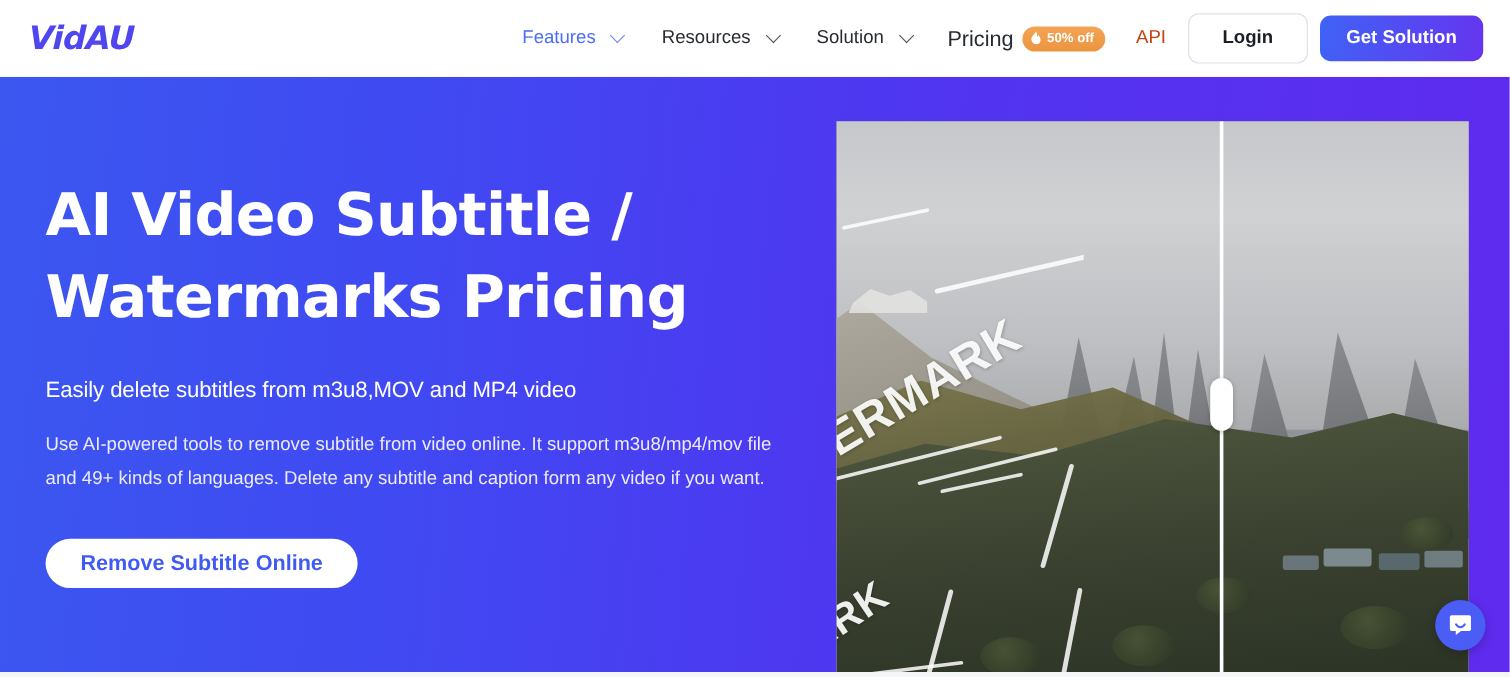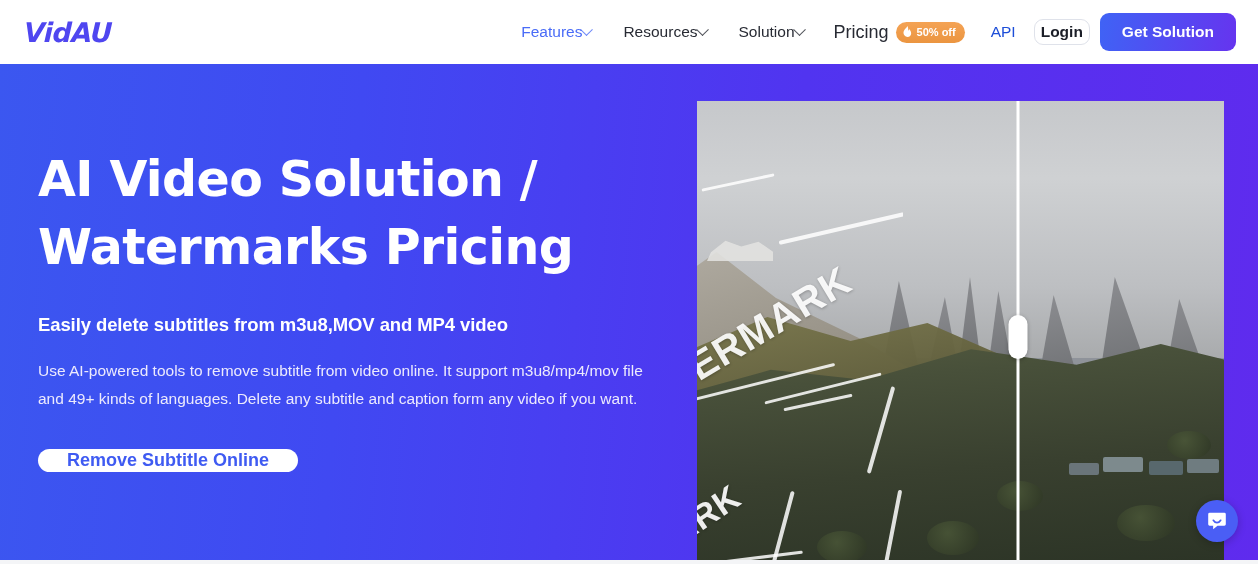--- a/index.html
+++ b/index.html
@@ -49,46 +49,46 @@
   .logo {
     font-size:27px; font-weight:700; font-style:italic;
     color:#4f46f0; letter-spacing:-.5px;
     font-family:"DejaVu Sans", sans-serif;
     transform:skewX(-2deg);
   }
   .nav {
     margin-left:auto; display:flex; align-items:center; gap:0;
   }
   .navlink {
-    display:flex; align-items:center; gap:0;
+    display:flex; align-items:center; gap:14px;
     font-size:15.5px; color:#272a33; padding:0 16px;
     white-space:nowrap; cursor:pointer; height:40px;
   }
   .navlink.active { color:#4a6cf7; }
   .caret {
     display:inline-block; width:9px; height:9px;
     border-right:1.7px solid currentColor; border-bottom:1.7px solid currentColor;
     transform:rotate(45deg) translate(-2px,-2px); opacity:.8;
   }
   .pricing-wrap { display:flex; align-items:center; gap:7px; padding:0 12px 0 14px; cursor:pointer; }
   .pricing-wrap .lbl { font-size:18px; color:#272a33; }
   .badge {
     display:inline-flex; align-items:center; gap:4px;
     background:linear-gradient(180deg,#f5a council,#f0a050);
     background:linear-gradient(180deg,#f4a355 0%,#eb9540 100%);
     color:#ffffff; font-size:11px; font-weight:700;
     border-radius:20px; padding:3px 9px 3px 6px; line-height:1;
     height:21px;
   }
   .flame { width:11px; height:13px; display:block; }
-  .api-link { font-size:15.5px; color:#1d4ed8; padding:0 18px 0 14px; cursor:pointer; }
+  .api-link { font-size:15.5px; color:#c2410c; padding:0 18px 0 14px; cursor:pointer; }
   .btn-login {
     border:1px solid #dfe2ea; background:#fff; color:#1b1e27;
     font-size:15.5px; font-weight:700; border-radius:9px;
-    height:26px; padding:0 6px; cursor:pointer;
+    height:42px; padding:0 28px; cursor:pointer;
     display:flex; align-items:center; font-family:"Liberation Sans",sans-serif;
   }
   .btn-start {
     margin-left:10px; border:0; color:#fff; font-size:15.5px; font-weight:700;
     border-radius:9px; height:38px; padding:0 22px; cursor:pointer;
     background:linear-gradient(100deg,#3f63f5 0%,#6634ef 100%);
     display:flex; align-items:center; font-family:"Liberation Sans",sans-serif;
   }
 
   
@@ -96,30 +96,30 @@
     position:absolute; top:64px; left:0; width:1258px; height:496px;
     background:linear-gradient(95deg,#3b57f0 0%,#4049f2 28%, #5134f0 62%, #5f2bee 100%);
     overflow:hidden;
   }
   .hero-left { position:absolute; left:38px; top:82px; width:625px; color:#fff; }
   .hero-h1 {
     font-size:49px; line-height:68px; font-weight:700; letter-spacing:-.6px;
     font-family:"DejaVu Sans", sans-serif;
   }
   .hero-sub {
-    margin-top:32px; font-size:18.5px; font-weight:700; letter-spacing:-.1px;
+    margin-top:32px; font-size:18.5px; font-weight:400; letter-spacing:-.1px;
   }
   .hero-body {
     margin-top:21px; font-size:15.5px; line-height:28px; color:#eceafd;
     max-width:615px;
   }
   .hero-cta {
     margin-top:36px; display:inline-flex; align-items:center; justify-content:center;
     background:#ffffff; color:#3f5bf2; font-size:18px; font-weight:700;
-    border-radius:999px; height:23px; padding:0 29px; border:0; cursor:pointer;
+    border-radius:999px; height:41px; padding:0 29px; border:0; cursor:pointer;
     font-family:"Liberation Sans",sans-serif;
   }
 
   
   .video-frame {
     position:absolute; left:697px; top:37px; width:527px; height:459px;
     overflow:hidden; background:#8f939a;
   }
   .scene { position:absolute; inset:0; }
   .sky {
@@ -268,21 +268,21 @@
 
     <button class="btn-login">Login</button>
     <button class="btn-start">Get Solution</button>
   </nav>
 </header>
 
 <section class="hero">
 
   <div class="hero-left">
     <h1 class="hero-h1">
-      <span>AI Video Solution /</span><br>
+      <span>AI Video Subtitle /</span><br>
       <span>Watermarks Pricing</span>
     </h1>
     <div class="hero-sub">Easily delete subtitles from m3u8,MOV and MP4 video</div>
     <p class="hero-body">Use AI-powered tools to remove subtitle from video online. It support m3u8/mp4/mov file and 49+ kinds of languages. Delete any subtitle and caption form any video if you want.</p>
     <button class="hero-cta">Remove Subtitle Online</button>
   </div>
 
   <div class="video-frame">
 
     <div class="scene">

